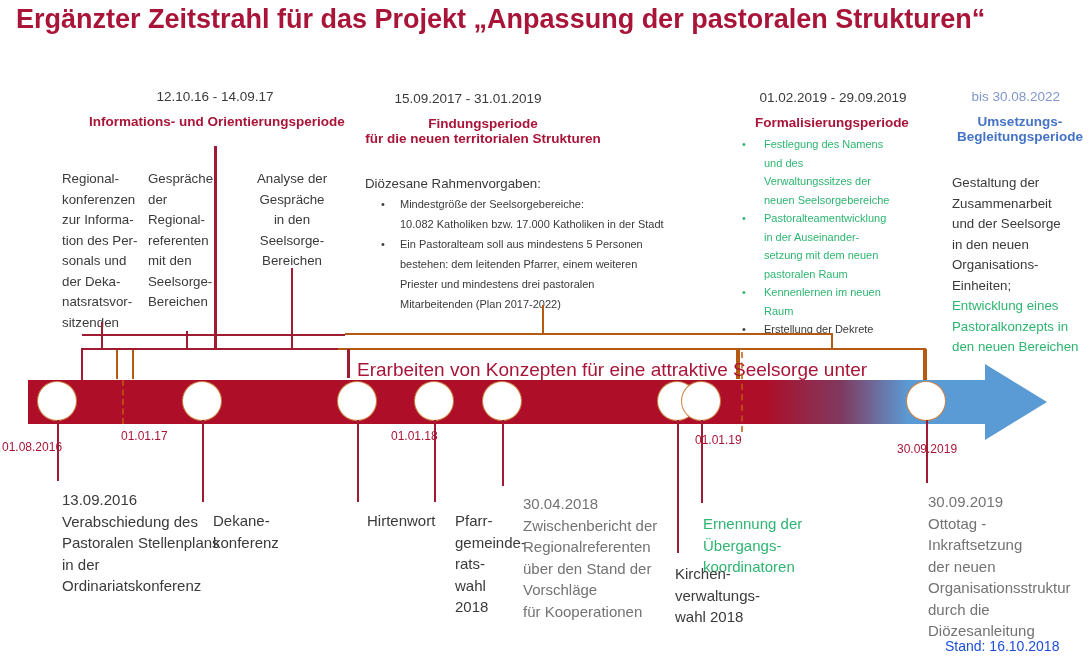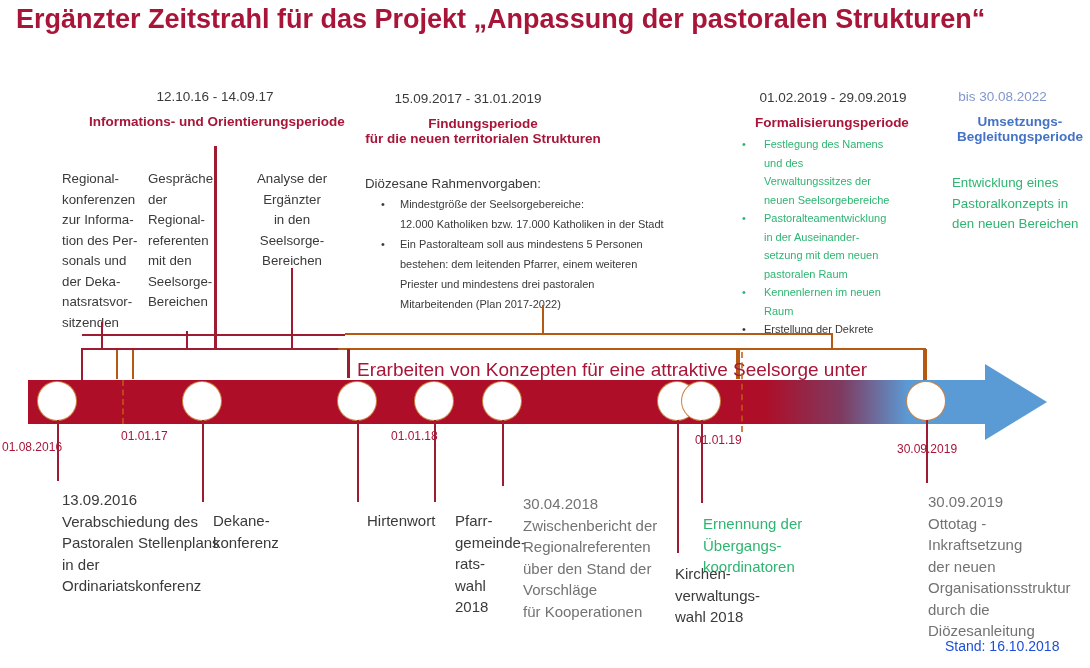--- a/index.html
+++ b/index.html
@@ -59,58 +59,64 @@
 neuen Seelsorgebereiche</li>
     <li class="pre">Pastoralteamentwicklung
 in der Auseinander-
 setzung mit dem neuen
 pastoralen Raum</li>
     <li class="pre">Kennenlernen im neuen
 Raum</li>
     <li class="black-bullet">Erstellung der Dekrete</li>
   </ul>
 
-  <div class="abs pdate blue-date" style="left:945px;top:89px;width:115px;">bis 30.08.2022</div>
+  <div class="abs pdate blue-date" style="left:945px;top:89px;width:115px;text-align:right;">bis 30.08.2022</div>
   <div class="abs pname blue-name pre" style="left:950px;top:114px;width:140px;">Umsetzungs-
 Begleitungsperiode</div>
 
   <div class="abs body-txt pre" style="left:62px;top:169px;width:82px;">Regional-
 konferenzen
 zur Informa-
 tion des Per-
 sonals und
 der Deka-
 natsratsvor-
 sitzenden</div>
   <div class="abs body-txt pre" style="left:148px;top:169px;width:72px;">Gespräche
 der
 Regional-
 referenten
 mit den
 Seelsorge-
 Bereichen</div>
   <div class="abs body-txt pre center" style="left:246px;top:169px;width:92px;">Analyse der
-Ergänzter
+Gespräche
 in den
 Seelsorge-
 Bereichen</div>
 
   <div class="abs body-txt" style="left:365px;top:174px;width:345px;">
     <div style="line-height:20px;">Diözesane Rahmenvorgaben:</div>
     <ul class="blist rahmen-list">
       <li class="pre">Mindestgröße der Seelsorgebereiche:
-12.000 Katholiken bzw. 17.000 Katholiken in der Stadt</li>
+10.082 Katholiken bzw. 17.000 Katholiken in der Stadt</li>
       <li class="pre">Ein Pastoralteam soll aus mindestens 5 Personen
 bestehen: dem leitenden Pfarrer, einem weiteren
 Priester und mindestens drei pastoralen
 Mitarbeitenden (Plan 2017-2022)</li>
     </ul>
   </div>
 
   <div class="abs body-txt" style="left:952px;top:173px;width:135px;">
+    <div class="pre">Gestaltung der
+Zusammenarbeit
+und der Seelsorge
+in den neuen
+Organisations-
+Einheiten;</div>
     <div class="pre green-txt">Entwicklung eines
 Pastoralkonzepts in
 den neuen Bereichen</div>
   </div>
 
   <div class="abs vline" style="left:214px;top:146px;width:3px;height:203px;"></div>
   <div class="abs vline" style="left:101px;top:322px;height:27px;"></div>
   <div class="abs vline" style="left:186px;top:331px;height:18px;"></div>
   <div class="abs vline" style="left:291px;top:268px;height:81px;"></div>
   <div class="abs vline brown" style="left:542px;top:305px;height:29px;"></div>

